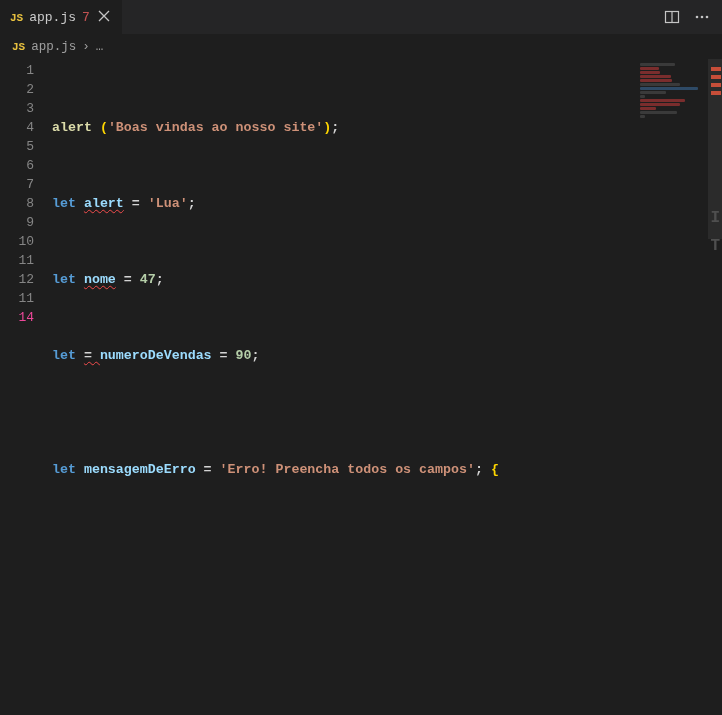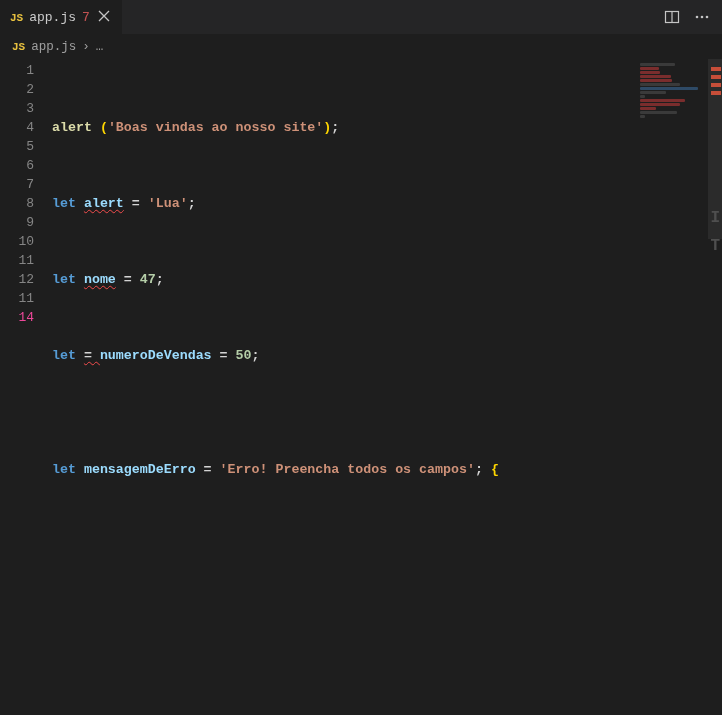--- a/index.html
+++ b/index.html
@@ -171,21 +171,21 @@
       <div class="ln active">14</div>
     </div>
   <div class="code">
 
     <div class="line"><span class="tk-fn">alert </span><span class="tk-brace">(</span><span class="tk-str">'Boas vindas ao nosso site'</span><span class="tk-brace">)</span><span class="tk-pun">;</span></div>
 
     <div class="line"><span class="tk-kw">let </span><span class="tk-var squiggly">alert</span><span class="tk-op"> = </span><span class="tk-str">'Lua'</span><span class="tk-pun">;</span></div>
 
     <div class="line"><span class="tk-kw">let </span><span class="tk-var squiggly">nome</span><span class="tk-op"> = </span><span class="tk-num">47</span><span class="tk-pun">;</span></div>
 
-    <div class="line"><span class="tk-kw">let </span><span class="tk-op squiggly">= </span><span class="tk-var">numeroDeVendas</span><span class="tk-op"> = </span><span class="tk-num">50</span><span class="tk-pun">;</span></div>
+    <div class="line"><span class="tk-kw">let </span><span class="tk-op squiggly">= </span><span class="tk-var">numeroDeVendas</span><span class="tk-op"> = </span><span class="tk-num">90</span><span class="tk-pun">;</span></div>
 
 
 
     <div class="line"><span class="tk-kw">let </span><span class="tk-var">mensagemDeErro</span><span class="tk-op"> = </span><span class="tk-str">'Erro! Preencha todos os campos'</span><span class="tk-pun">;</span> <span class="tk-brace">{</span></div>
 
 
     
 
     
 

